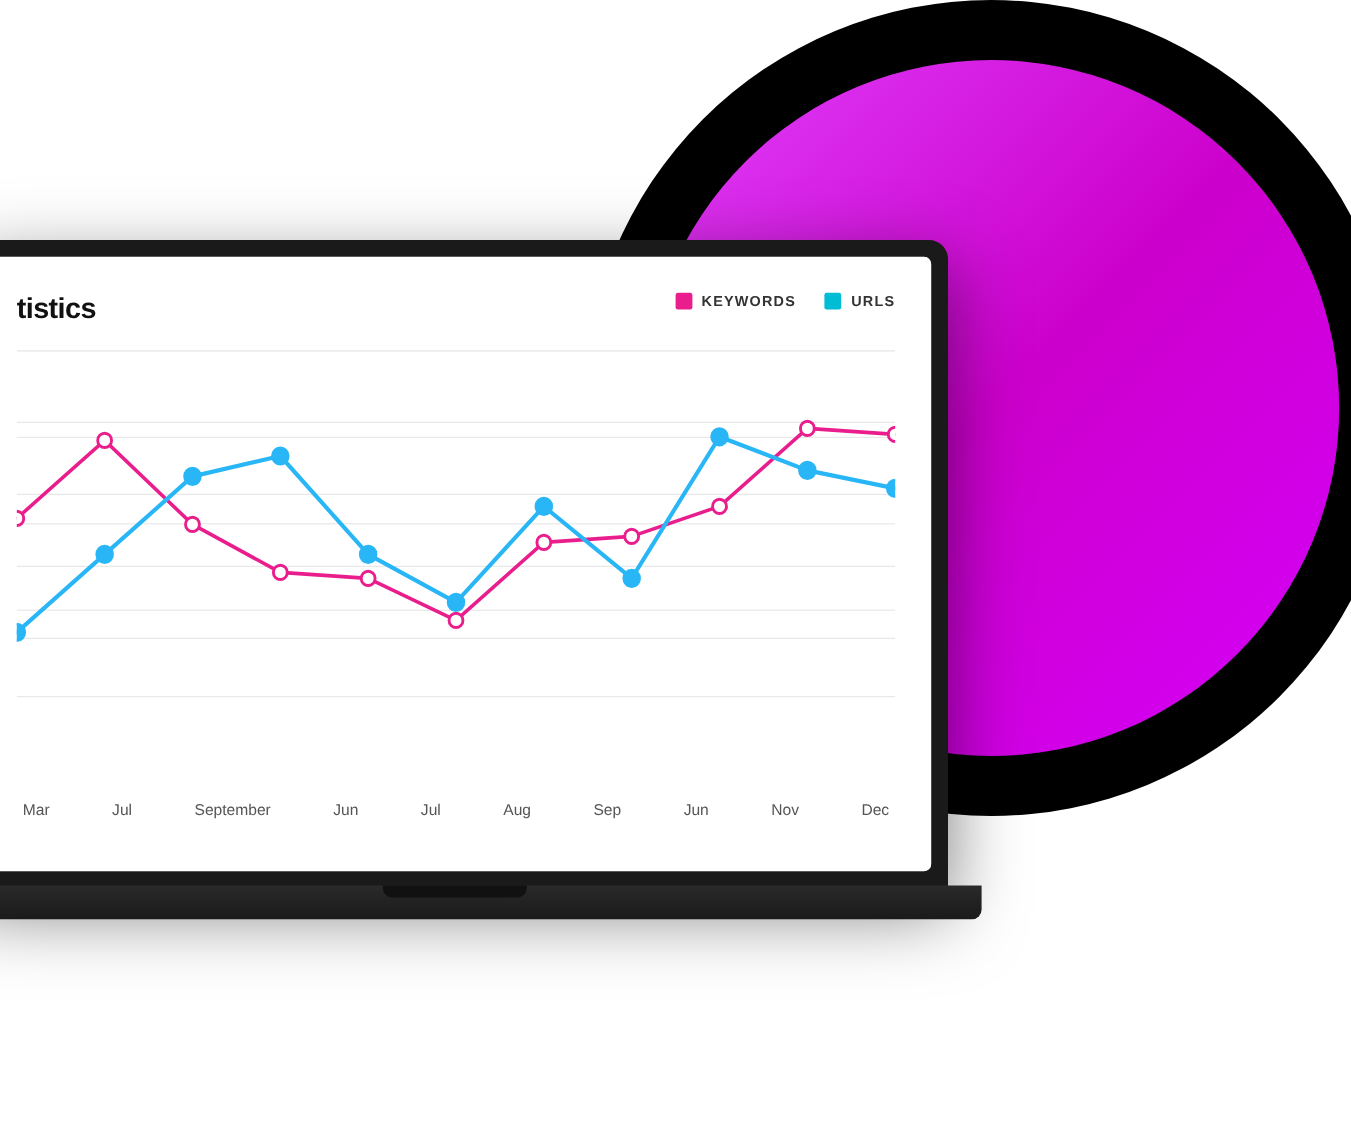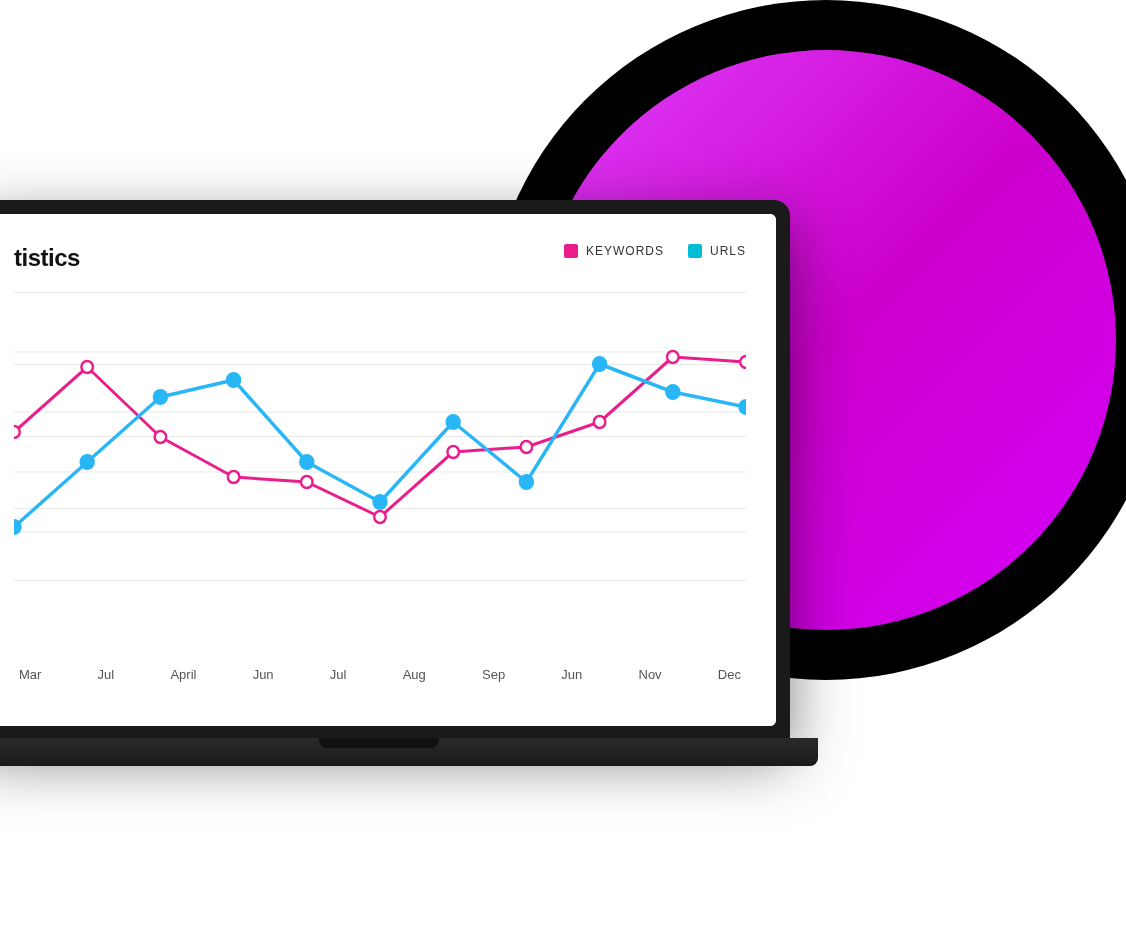--- a/index.html
+++ b/index.html
@@ -114,21 +114,21 @@
       display: flex;
       gap: 24px;
       align-items: center;
     }
 
     .legend-item {
       display: flex;
       align-items: center;
       gap: 8px;
       font-size: 12px;
-      font-weight: 400;
+      font-weight: 700;
       letter-spacing: 1px;
       color: #333;
     }
 
     .legend-dot-keywords {
       width: 14px;
       height: 14px;
       background: #e91e8c;
       border-radius: 2px;
     }
@@ -257,21 +257,21 @@
             <circle cx="456" cy="130" r="7" fill="#29b6f6" stroke="#29b6f6" stroke-width="2"></circle>
             <circle cx="532" cy="190" r="7" fill="#29b6f6" stroke="#29b6f6" stroke-width="2"></circle>
             <circle cx="608" cy="72" r="7" fill="#29b6f6" stroke="#29b6f6" stroke-width="2"></circle>
             <circle cx="684" cy="100" r="7" fill="#29b6f6" stroke="#29b6f6" stroke-width="2"></circle>
             <circle cx="760" cy="115" r="7" fill="#29b6f6" stroke="#29b6f6" stroke-width="2"></circle>
           </svg>
 
           <div class="x-labels" style="position:absolute; bottom:-30px; left:0; width:100%; display:flex; justify-content:space-between; padding:0 5px;text-align:center;">
             <span class="x-label">Mar</span>
             <span class="x-label">Jul</span>
-            <span class="x-label">April</span>
+            <span class="x-label">September</span>
             <span class="x-label">Jun</span>
             <span class="x-label">Jul</span>
             <span class="x-label">Aug</span>
             <span class="x-label">Sep</span>
             <span class="x-label">Jun</span>
             <span class="x-label">Nov</span>
             <span class="x-label">Dec</span>
           </div>
         </div>
 

